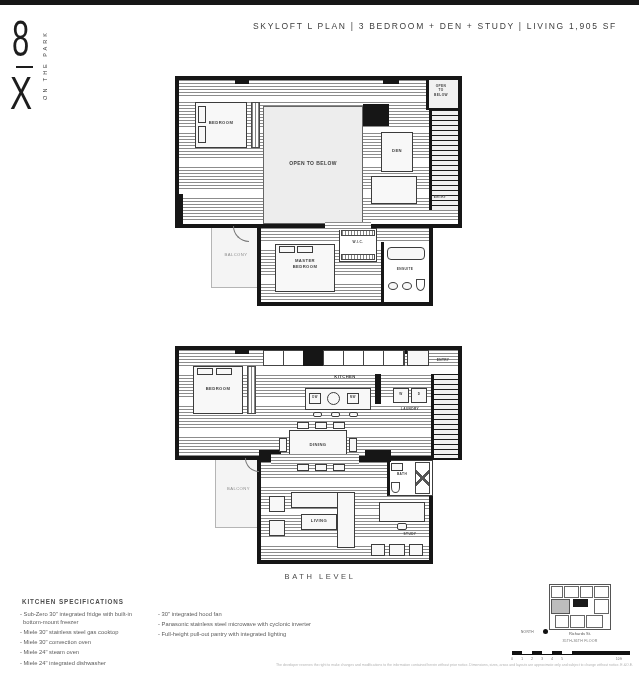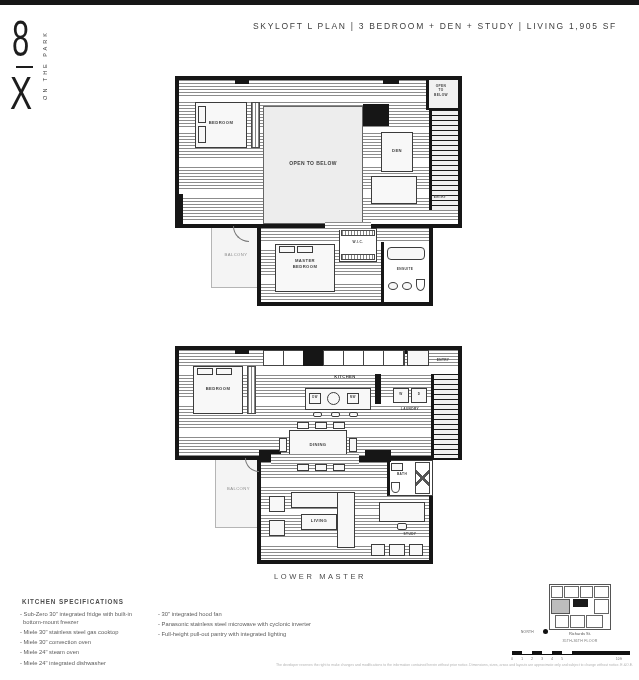--- a/index.html
+++ b/index.html
@@ -308,21 +308,21 @@
     <div class="l-wc"></div>
     <div class="furn l-bsink"></div>
     <div class="lbl lbl-xs l-bath-lbl">BATH</div>
     <div class="furn l-desk"></div>
     <div class="furn l-chair"></div>
     <div class="lbl lbl-xs l-study-lbl">STUDY</div>
     <div class="furn l-m1"></div>
     <div class="furn l-m2"></div>
     <div class="furn l-m3"></div>
   </div>
-  <div class="level-caption cap-lower">LOWER MASTER</div>
+  <div class="level-caption cap-lower">BATH LEVEL</div>
 
   <div class="specs">
     <div class="specs-heading">KITCHEN SPECIFICATIONS</div>
     <div class="specs-col specs-left">
       <div class="spec-item">- Sub-Zero 30" integrated fridge with built-in bottom-mount freezer</div>
       <div class="spec-item">- Miele 30" stainless steel gas cooktop</div>
       <div class="spec-item">- Miele 30" convection oven</div>
       <div class="spec-item">- Miele 24" steam oven</div>
       <div class="spec-item">- Miele 24" integrated dishwasher</div>
     </div>

